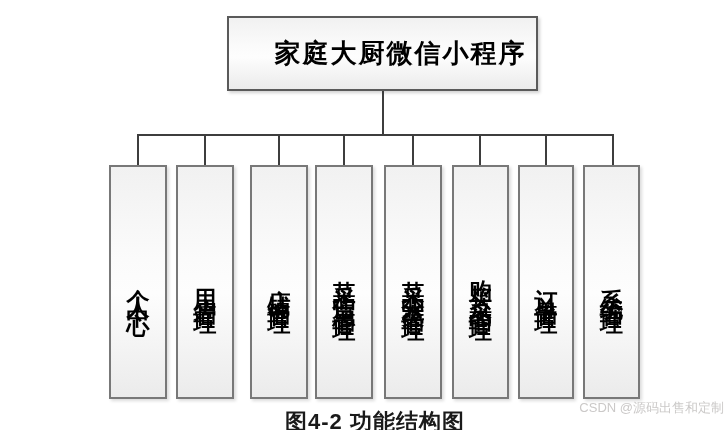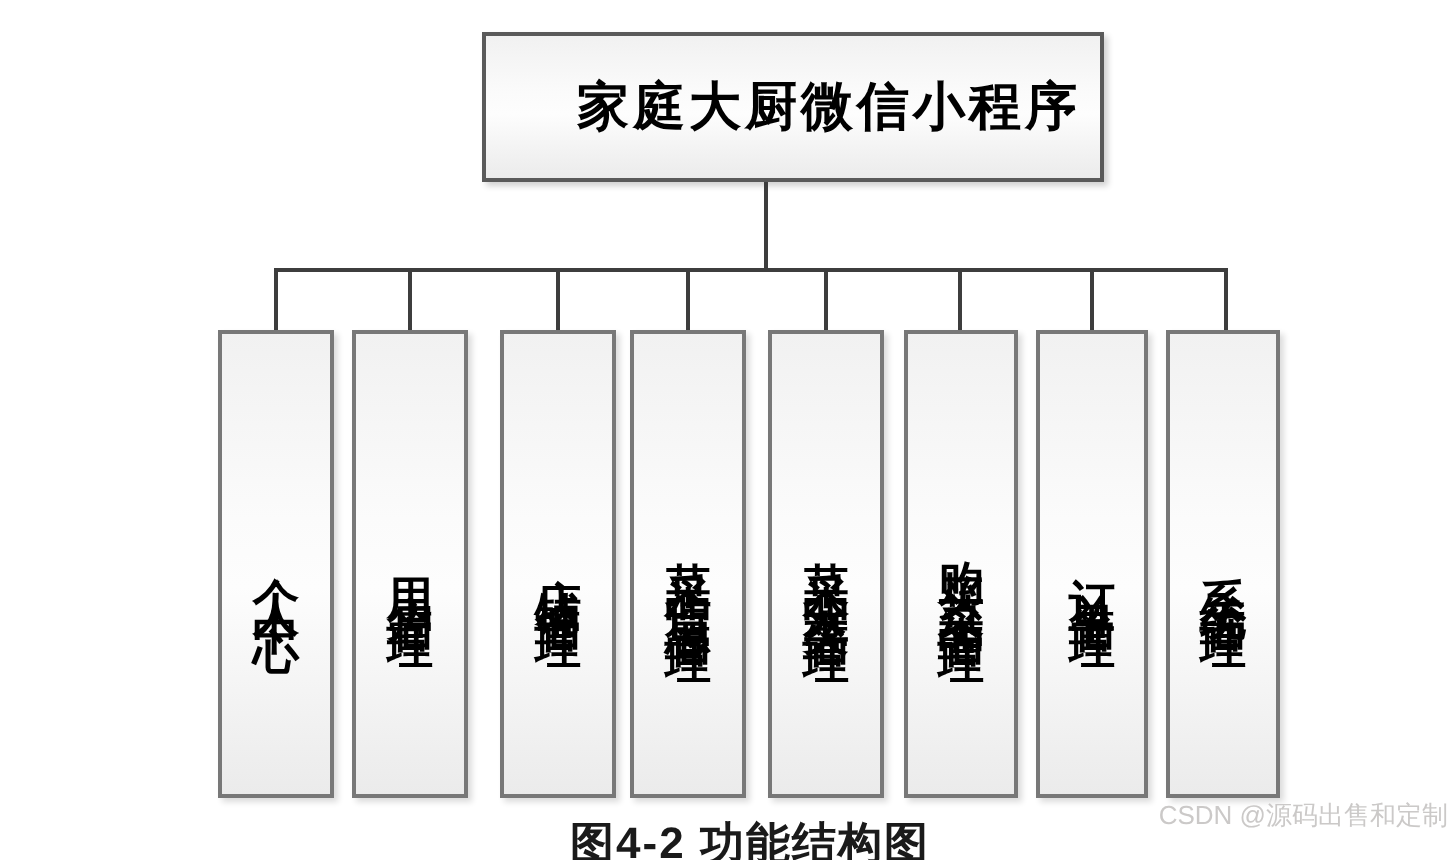--- a/index.html
+++ b/index.html
@@ -19,21 +19,21 @@
     position: absolute;
     box-sizing: border-box;
     background: linear-gradient(180deg, #f1f1f1 0%, #fbfbfb 40%, #fdfdfd 55%, #ebebeb 100%);
     display: flex;
     align-items: center;
     justify-content: center;
     color: #000000;
     font-weight: bold;
   }
   .root-node {
-    left: 241px; top: 16px;
+    left: 227px; top: 16px;
     width: 311px; height: 75px;
     border: 2px solid #5a5a5a;
     box-shadow: 2px 2px 3px rgba(0,0,0,0.18);
     font-size: 26px;
     letter-spacing: 2px;
     white-space: nowrap;
     padding-left: 36px;
   }
   .child-node {
     top: 165px;

